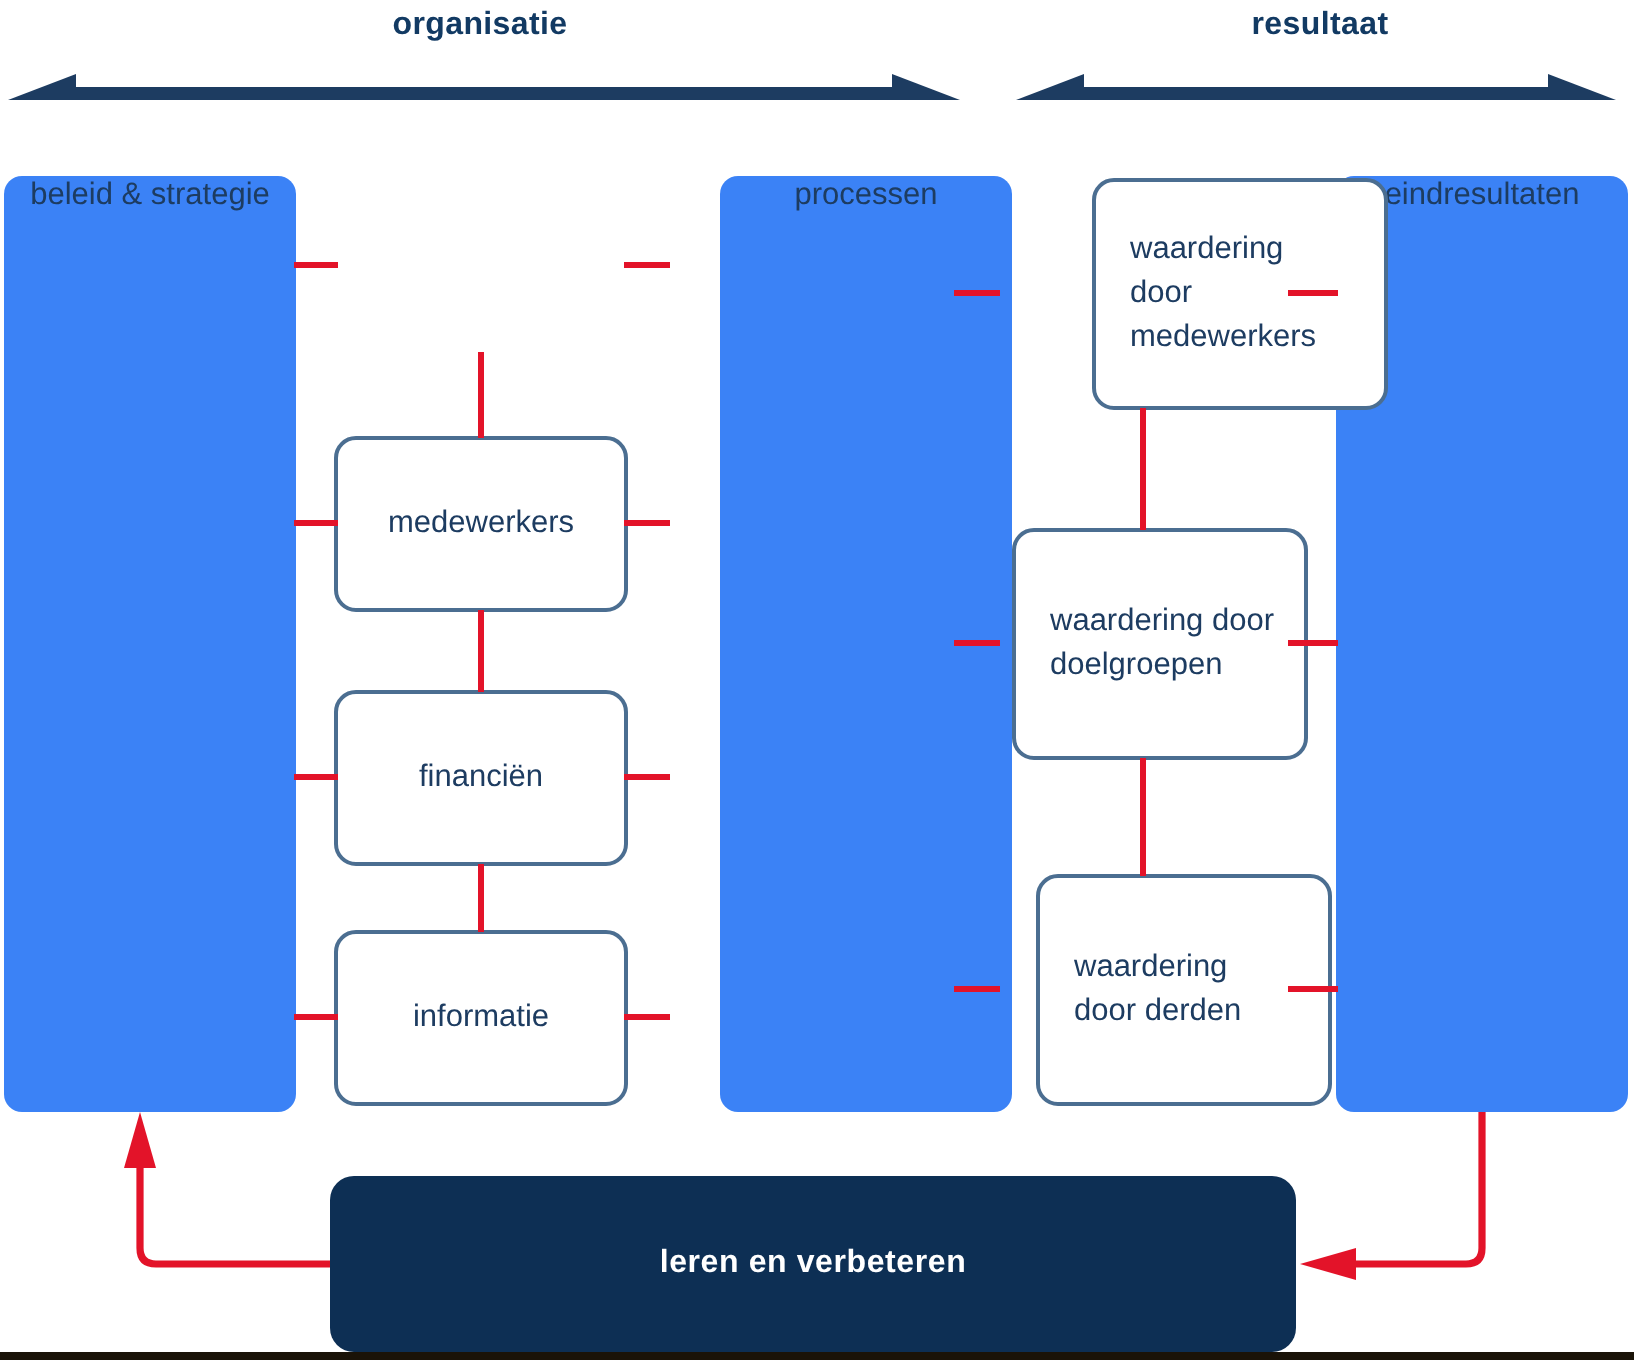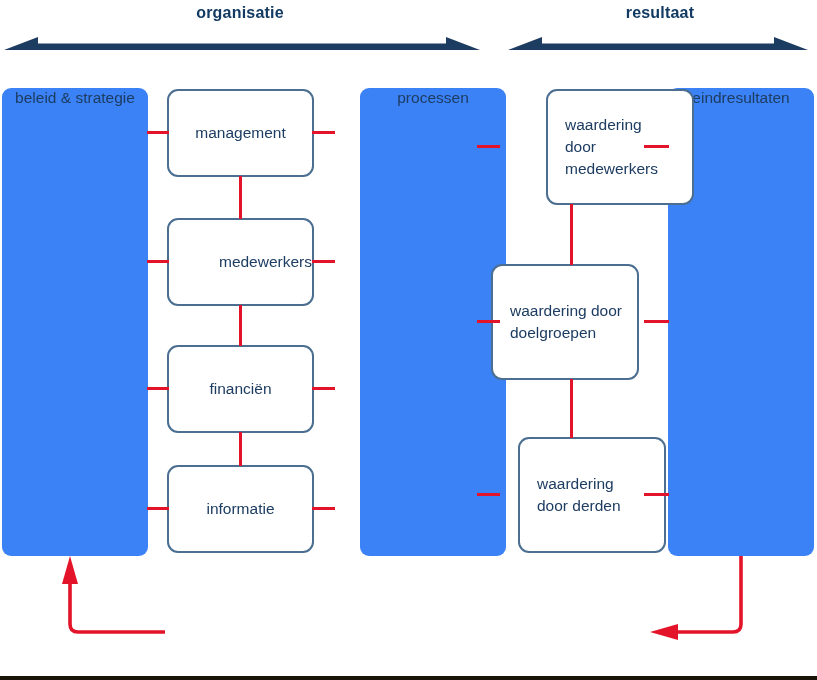--- a/index.html
+++ b/index.html
@@ -137,41 +137,38 @@
   </div>
 
   <div class="pillar" style="left:333px; top:88px; width:146px; height:468px;margin-left:27px;">
     <span>processen</span>
   </div>
 
   <div class="pillar" style="left:668px; top:88px; width:146px; height:468px;">
     <span>eindresultaten</span>
   </div>
 
-  <div class="card center" style="left:167px; top:89px; width:147px; height:88px;">
-    <span style="width:100%">management</span>
-  </div>
-
-  <div class="card center" style="left:167px; top:218px; width:147px; height:88px;text-align:right;">
+
+  <div class="card center" style="left:167px; top:218px; width:147px; height:88px;">
     <span style="width:100%">medewerkers</span>
   </div>
 
   <div class="card center" style="left:167px; top:345px; width:147px; height:88px;">
     <span style="width:100%">financiën</span>
   </div>
 
   <div class="card center" style="left:167px; top:465px; width:147px; height:88px;">
     <span style="width:100%">informatie</span>
   </div>
 
   <div class="card left" style="left:498px; top:89px; width:148px; height:116px;margin-left:48px;">
     <span style="width:108px">waardering door medewerkers</span>
   </div>
 
-  <div class="card left" style="left:491px; top:264px; width:148px; height:116px;">
+  <div class="card left" style="left:506px; top:264px; width:148px; height:116px;">
     <span style="width:118px">waardering door doelgroepen</span>
   </div>
 
   <div class="card left" style="left:498px; top:437px; width:148px; height:116px;margin-left:20px;">
     <span style="width:108px">waardering door derden</span>
   </div>
 
   <div class="hconn" style="left:147px; top:131px; width:22px;"></div>
   <div class="hconn" style="left:312px; top:131px; width:23px;"></div>
 
@@ -193,20 +190,23 @@
   <div class="hconn" style="left:477px; top:493px; width:23px;"></div>
   <div class="hconn" style="left:644px; top:493px; width:25px;"></div>
 
   <div class="vconn" style="left:239px; top:176px; height:43px;"></div>
   <div class="vconn" style="left:239px; top:305px; height:41px;"></div>
   <div class="vconn" style="left:239px; top:432px; height:34px;"></div>
 
   <div class="vconn" style="left:570px; top:204px; height:61px;"></div>
   <div class="vconn" style="left:570px; top:379px; height:59px;"></div>
 
+  <div class="darkbar" style="left:165px; top:588px; width:483px; height:88px;">
+    <span>leren en verbeteren</span>
+  </div>
 
   <svg class="loop" viewBox="0 0 817 680">
 
     <path d="M165,632 L78,632 Q70,632 70,624 L70,578" fill="none" stroke="#e31329" stroke-width="3.6" stroke-linecap="butt"></path>
     <polygon points="70,556 62,584 78,584" fill="#e31329"></polygon>
 
     <path d="M741,556 L741,624 Q741,632 733,632 L672,632" fill="none" stroke="#e31329" stroke-width="3.6" stroke-linecap="butt"></path>
     <polygon points="650,632 678,624 678,640" fill="#e31329"></polygon>
   </svg>
 

